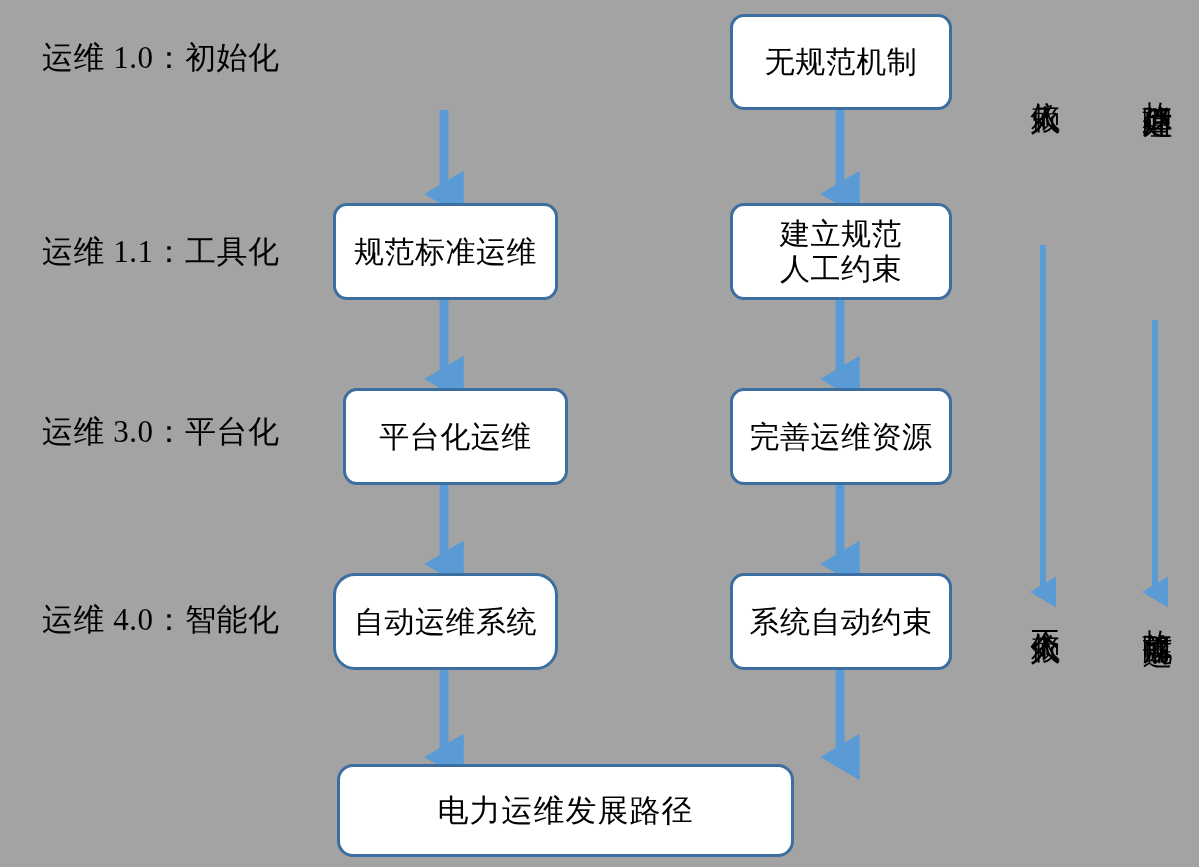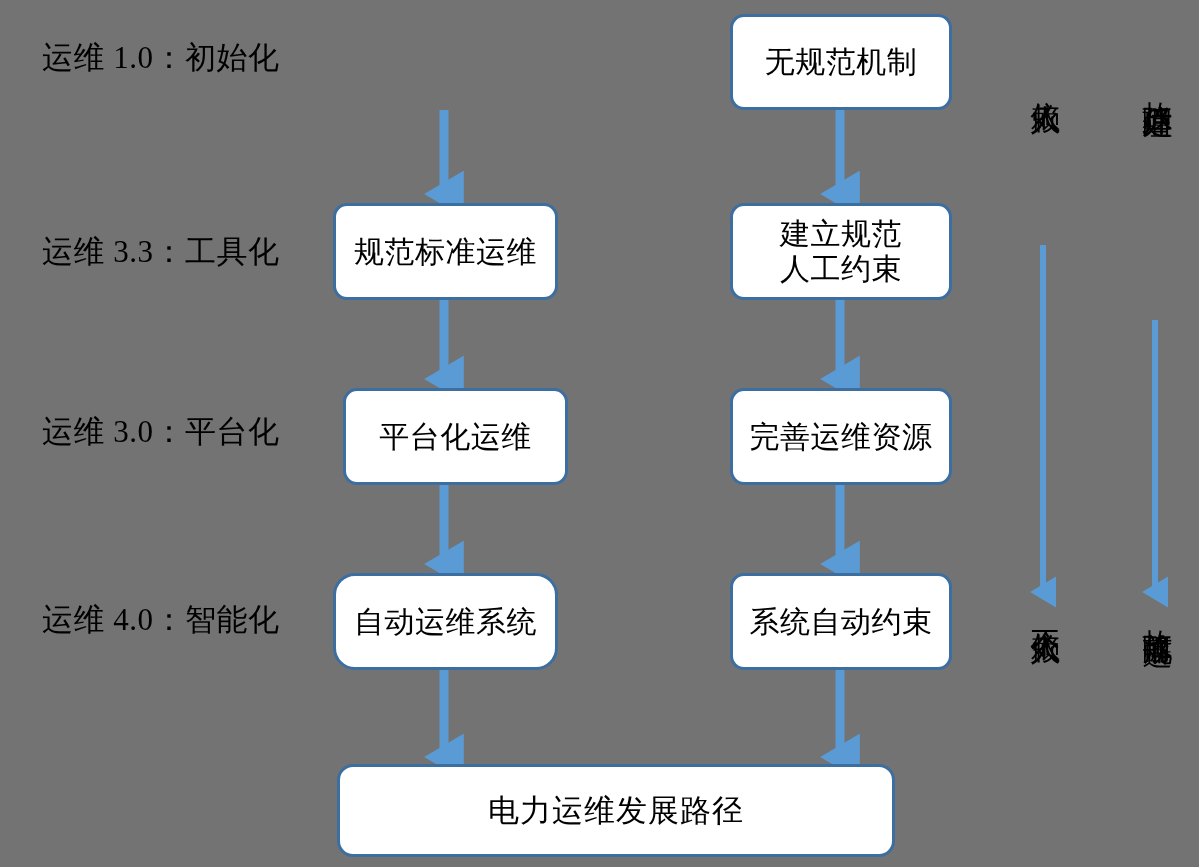--- a/index.html
+++ b/index.html
@@ -7,21 +7,21 @@
     padding: 0;
     background: #ffffff;
   }
   body {
     font-family: "Liberation Serif", "DejaVu Serif", serif;
   }
   #canvas {
     position: relative;
     width: 1199px;
     height: 867px;
-    background: #737373;
+    background: #a3a3a3;
     overflow: hidden;
   }
   #svg-layer {
     position: absolute;
     left: 0;
     top: 0;
     width: 1199px;
     height: 867px;
     pointer-events: none;
   }
@@ -101,39 +101,39 @@
       <line x1="840" y1="670" x2="840" y2="757" stroke="#5B9BD5" stroke-width="9" marker-end="url(#arrowhead)"></line>
     </g>
 
     <g>
       <line x1="1043" y1="245" x2="1043" y2="592" stroke="#5B9BD5" stroke-width="6" marker-end="url(#arrowhead)"></line>
       <line x1="1155" y1="320" x2="1155" y2="592" stroke="#5B9BD5" stroke-width="6" marker-end="url(#arrowhead)"></line>
     </g>
   </svg>
 
   <div class="stage-label" style="left:42px; top:42px;">运维 1.0：初始化</div>
-  <div class="stage-label" style="left:42px; top:236px;">运维 3.3：工具化</div>
+  <div class="stage-label" style="left:42px; top:236px;">运维 1.1：工具化</div>
   <div class="stage-label" style="left:42px; top:416px;">运维 3.0：平台化</div>
   <div class="stage-label" style="left:42px; top:604px;">运维 4.0：智能化</div>
 
   <div class="node-box" style="left:333px; top:203px; width:225px; height:97px;">规范标准运维</div>
   <div class="node-box" style="left:333px; top:388px; width:225px; height:97px;margin-left:10px;">平台化运维</div>
   <div class="node-box" style="left:333px; top:573px; width:225px; height:97px;border-radius:22px;">自动运维系统</div>
 
   <div class="node-box" style="left:730px; top:14px; width:222px; height:96px;">无规范机制</div>
 
   <div class="node-box two-line" style="left:730px; top:203px; width:222px; height:97px; flex-direction:column;">
     <span>建立规范</span>
     <span>人工约束</span>
   </div>
 
   <div class="node-box" style="left:730px; top:388px; width:222px; height:97px;">完善运维资源</div>
   <div class="node-box" style="left:730px; top:573px; width:222px; height:97px;">系统自动约束</div>
 
-  <div class="summary-box" style="left:337px; top:764px; width:558px; height:93px;">电力运维发展路径</div>
+  <div class="summary-box" style="left:337px; top:764px; width:457px; height:93px;">电力运维发展路径</div>
 
   <div class="vlabel" style="left:1029px; top:78px;">依赖人</div>
   <div class="vlabel" style="left:1029px; top:606px;">不依赖人</div>
 
   <div class="vlabel" style="left:1141px; top:78px;">故障后处理</div>
   <div class="vlabel" style="left:1141px; top:606px;">故障前规避</div>
 
 </div>
 
 </body></html>

